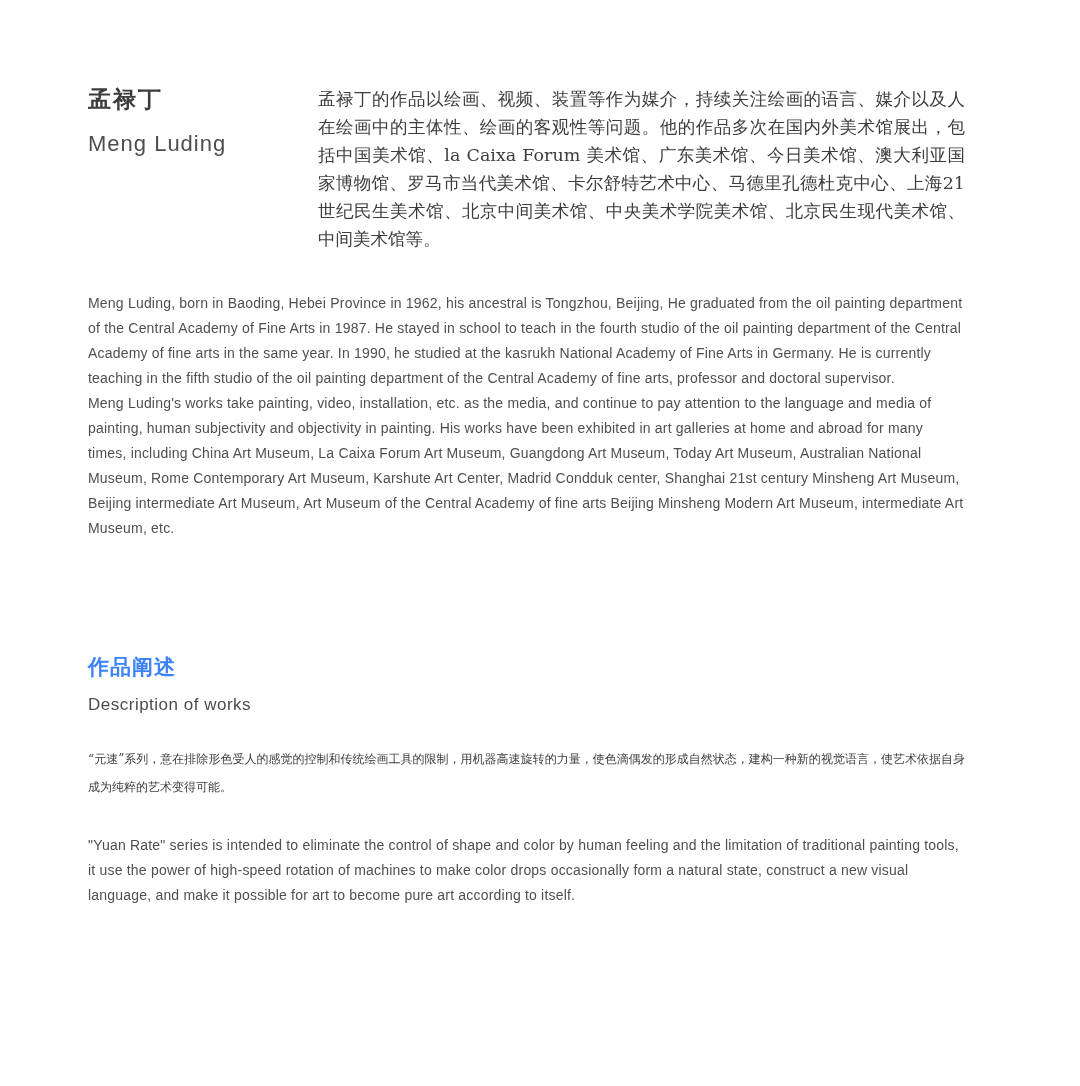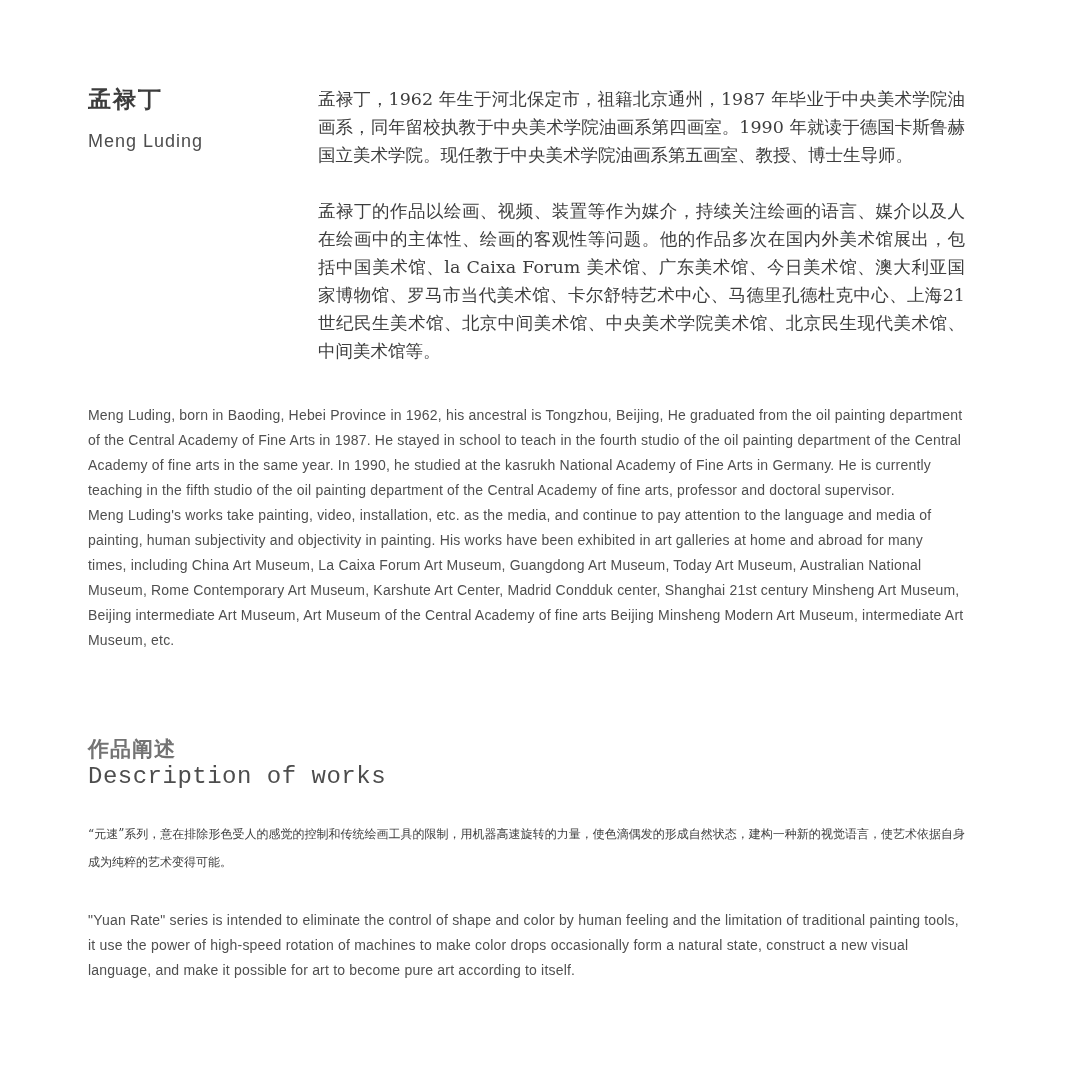--- a/index.html
+++ b/index.html
@@ -29,21 +29,21 @@
   .name-zh {
     font-family: "DejaVu Serif", "Liberation Serif", serif;
     font-size: 23px;
     font-weight: 600;
     color: #3c3c3c;
     letter-spacing: 2px;
     line-height: 1.2;
   }
   .name-en {
     font-family: "Liberation Sans", sans-serif;
-    font-size: 18px;
+    font-size: 22px;
     font-weight: 400;
     color: #4d4d4d;
     letter-spacing: 1px;
     margin-top: 18px;
   }
   .zh-col {
     flex: 1 1 auto;
     max-width: 648px;
   }
   .zh-text {
@@ -64,30 +64,31 @@
     letter-spacing: 0.2px;
     max-width: 876px;
   }
   .en-bio-1 { margin-top: 38px; }
   .en-bio-2 { }
   
   .works-heading-zh {
     font-family: "DejaVu Serif", "Liberation Serif", serif;
     font-size: 21px;
     font-weight: 600;
-    color: #737373;
+    color: #3b82f6;
     letter-spacing: 1px;
-    margin-top: 82px;
+    margin-top: 112px;
   }
   .works-heading-en {
-    font-family: Liberation Mono, monospace;
-    font-size: 24px;
+    font-family: Liberation Sans, sans-serif;
+    font-size: 17px;
     font-weight: 400;
     color: #4d4d4d;
     letter-spacing: 0.5px;
+    margin-top: 14px;
   }
   .works-desc-zh {
     font-family: "DejaVu Serif", "Liberation Serif", serif;
     font-size: 12px;
     line-height: 28px;
     color: #3d3d3d;
     text-align: justify;
     text-justify: inter-ideograph;
     max-width: 880px;
     margin-top: 30px;
@@ -100,21 +101,20 @@
 <body>
 
 <div class="page">
 
   <div class="bio-row">
     <div class="name-block">
       <div class="name-zh">孟禄丁</div>
       <div class="name-en">Meng Luding</div>
     </div>
     <div class="zh-col">
-      <p class="zh-text">孟禄丁，1962 年生于河北保定市，祖籍北京通州，1987 年毕业于中央美术学院油画系，同年留校执教于中央美术学院油画系第四画室。1990 年就读于德国卡斯鲁赫国立美术学院。现任教于中央美术学院油画系第五画室、教授、博士生导师。</p>
       <p class="zh-text">孟禄丁的作品以绘画、视频、装置等作为媒介，持续关注绘画的语言、媒介以及人在绘画中的主体性、绘画的客观性等问题。他的作品多次在国内外美术馆展出，包括中国美术馆、la Caixa Forum 美术馆、广东美术馆、今日美术馆、澳大利亚国家博物馆、罗马市当代美术馆、卡尔舒特艺术中心、马德里孔德杜克中心、上海21 世纪民生美术馆、北京中间美术馆、中央美术学院美术馆、北京民生现代美术馆、中间美术馆等。</p>
     </div>
   </div>
 
   <p class="en-text en-bio-1">Meng Luding, born in Baoding, Hebei Province in 1962, his ancestral is Tongzhou, Beijing, He graduated from the oil painting department of the Central Academy of Fine Arts in 1987. He stayed in school to teach in the fourth studio of the oil painting department of the Central Academy of fine arts in the same year. In 1990, he studied at the kasrukh National Academy of Fine Arts in Germany. He is currently teaching in the fifth studio of the oil painting department of the Central Academy of fine arts, professor and doctoral supervisor.</p>
 
   <p class="en-text en-bio-2">Meng Luding's works take painting, video, installation, etc. as the media, and continue to pay attention to the language and media of painting, human subjectivity and objectivity in painting. His works have been exhibited in art galleries at home and abroad for many times, including China Art Museum, La Caixa Forum Art Museum, Guangdong Art Museum, Today Art Museum, Australian National Museum, Rome Contemporary Art Museum, Karshute Art Center, Madrid Condduk center, Shanghai 21st century Minsheng Art Museum, Beijing intermediate Art Museum, Art Museum of the Central Academy of fine arts Beijing Minsheng Modern Art Museum, intermediate Art Museum, etc.</p>
 
   <div class="works-heading-zh">作品阐述</div>
 

